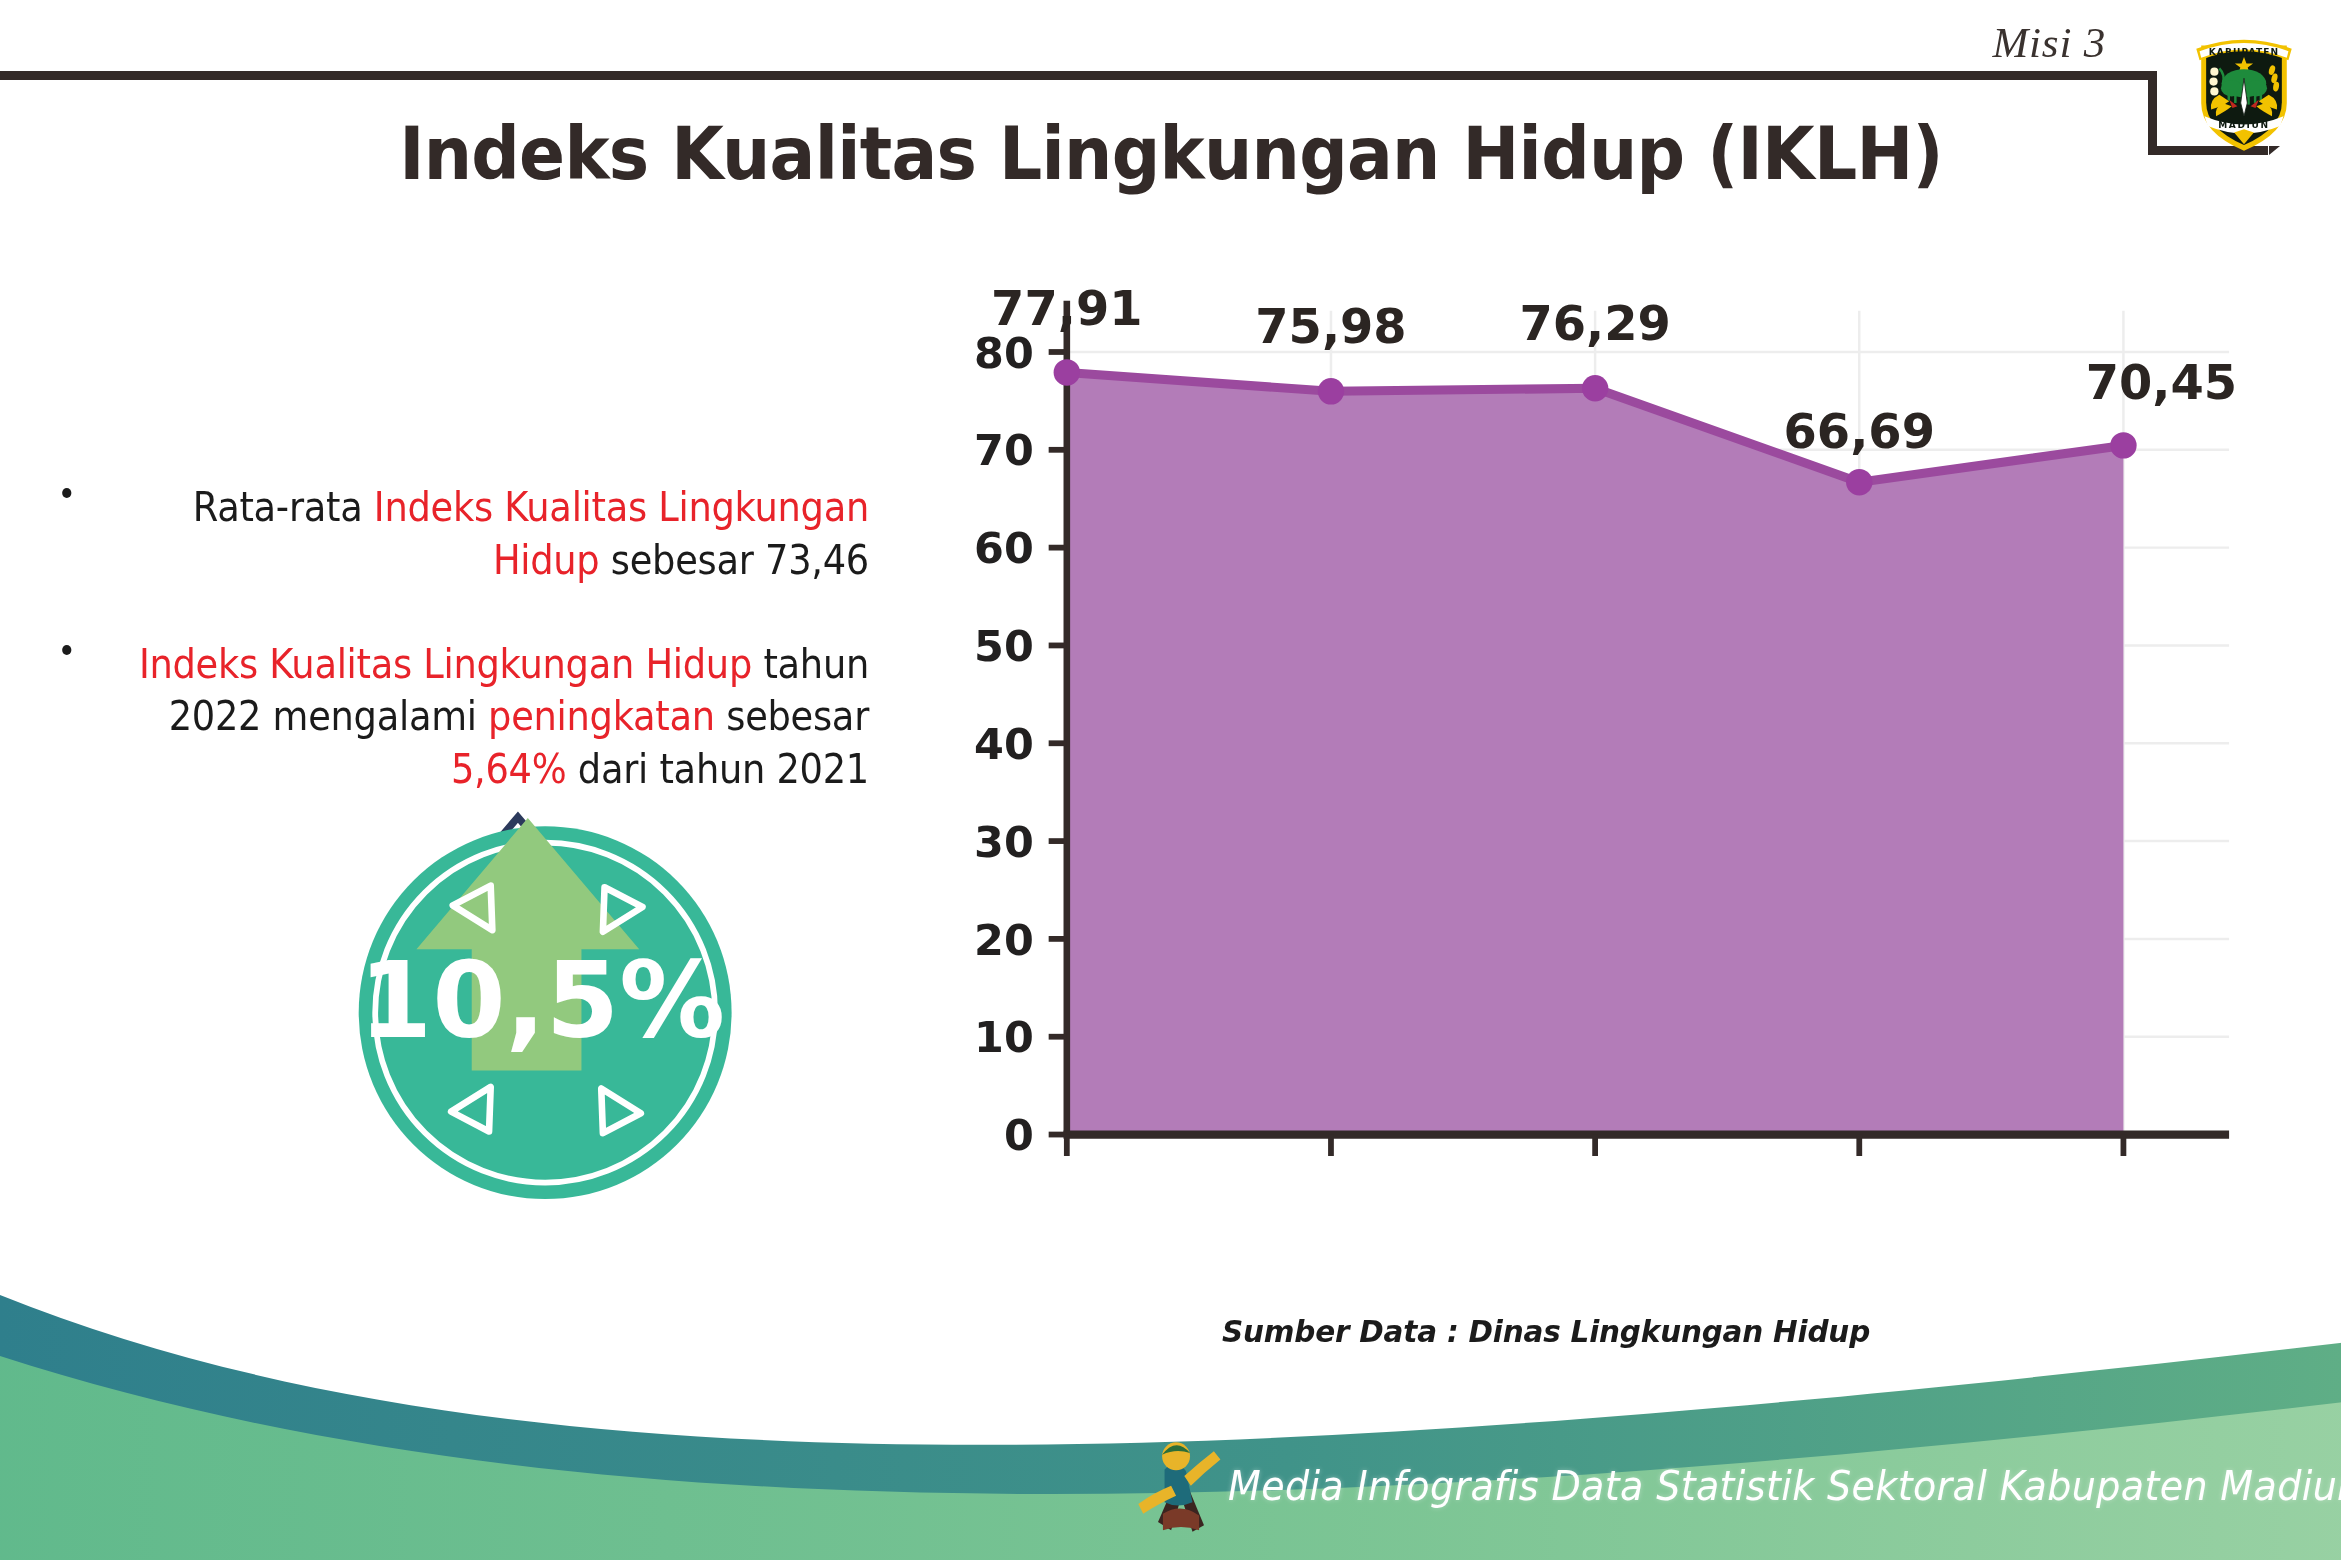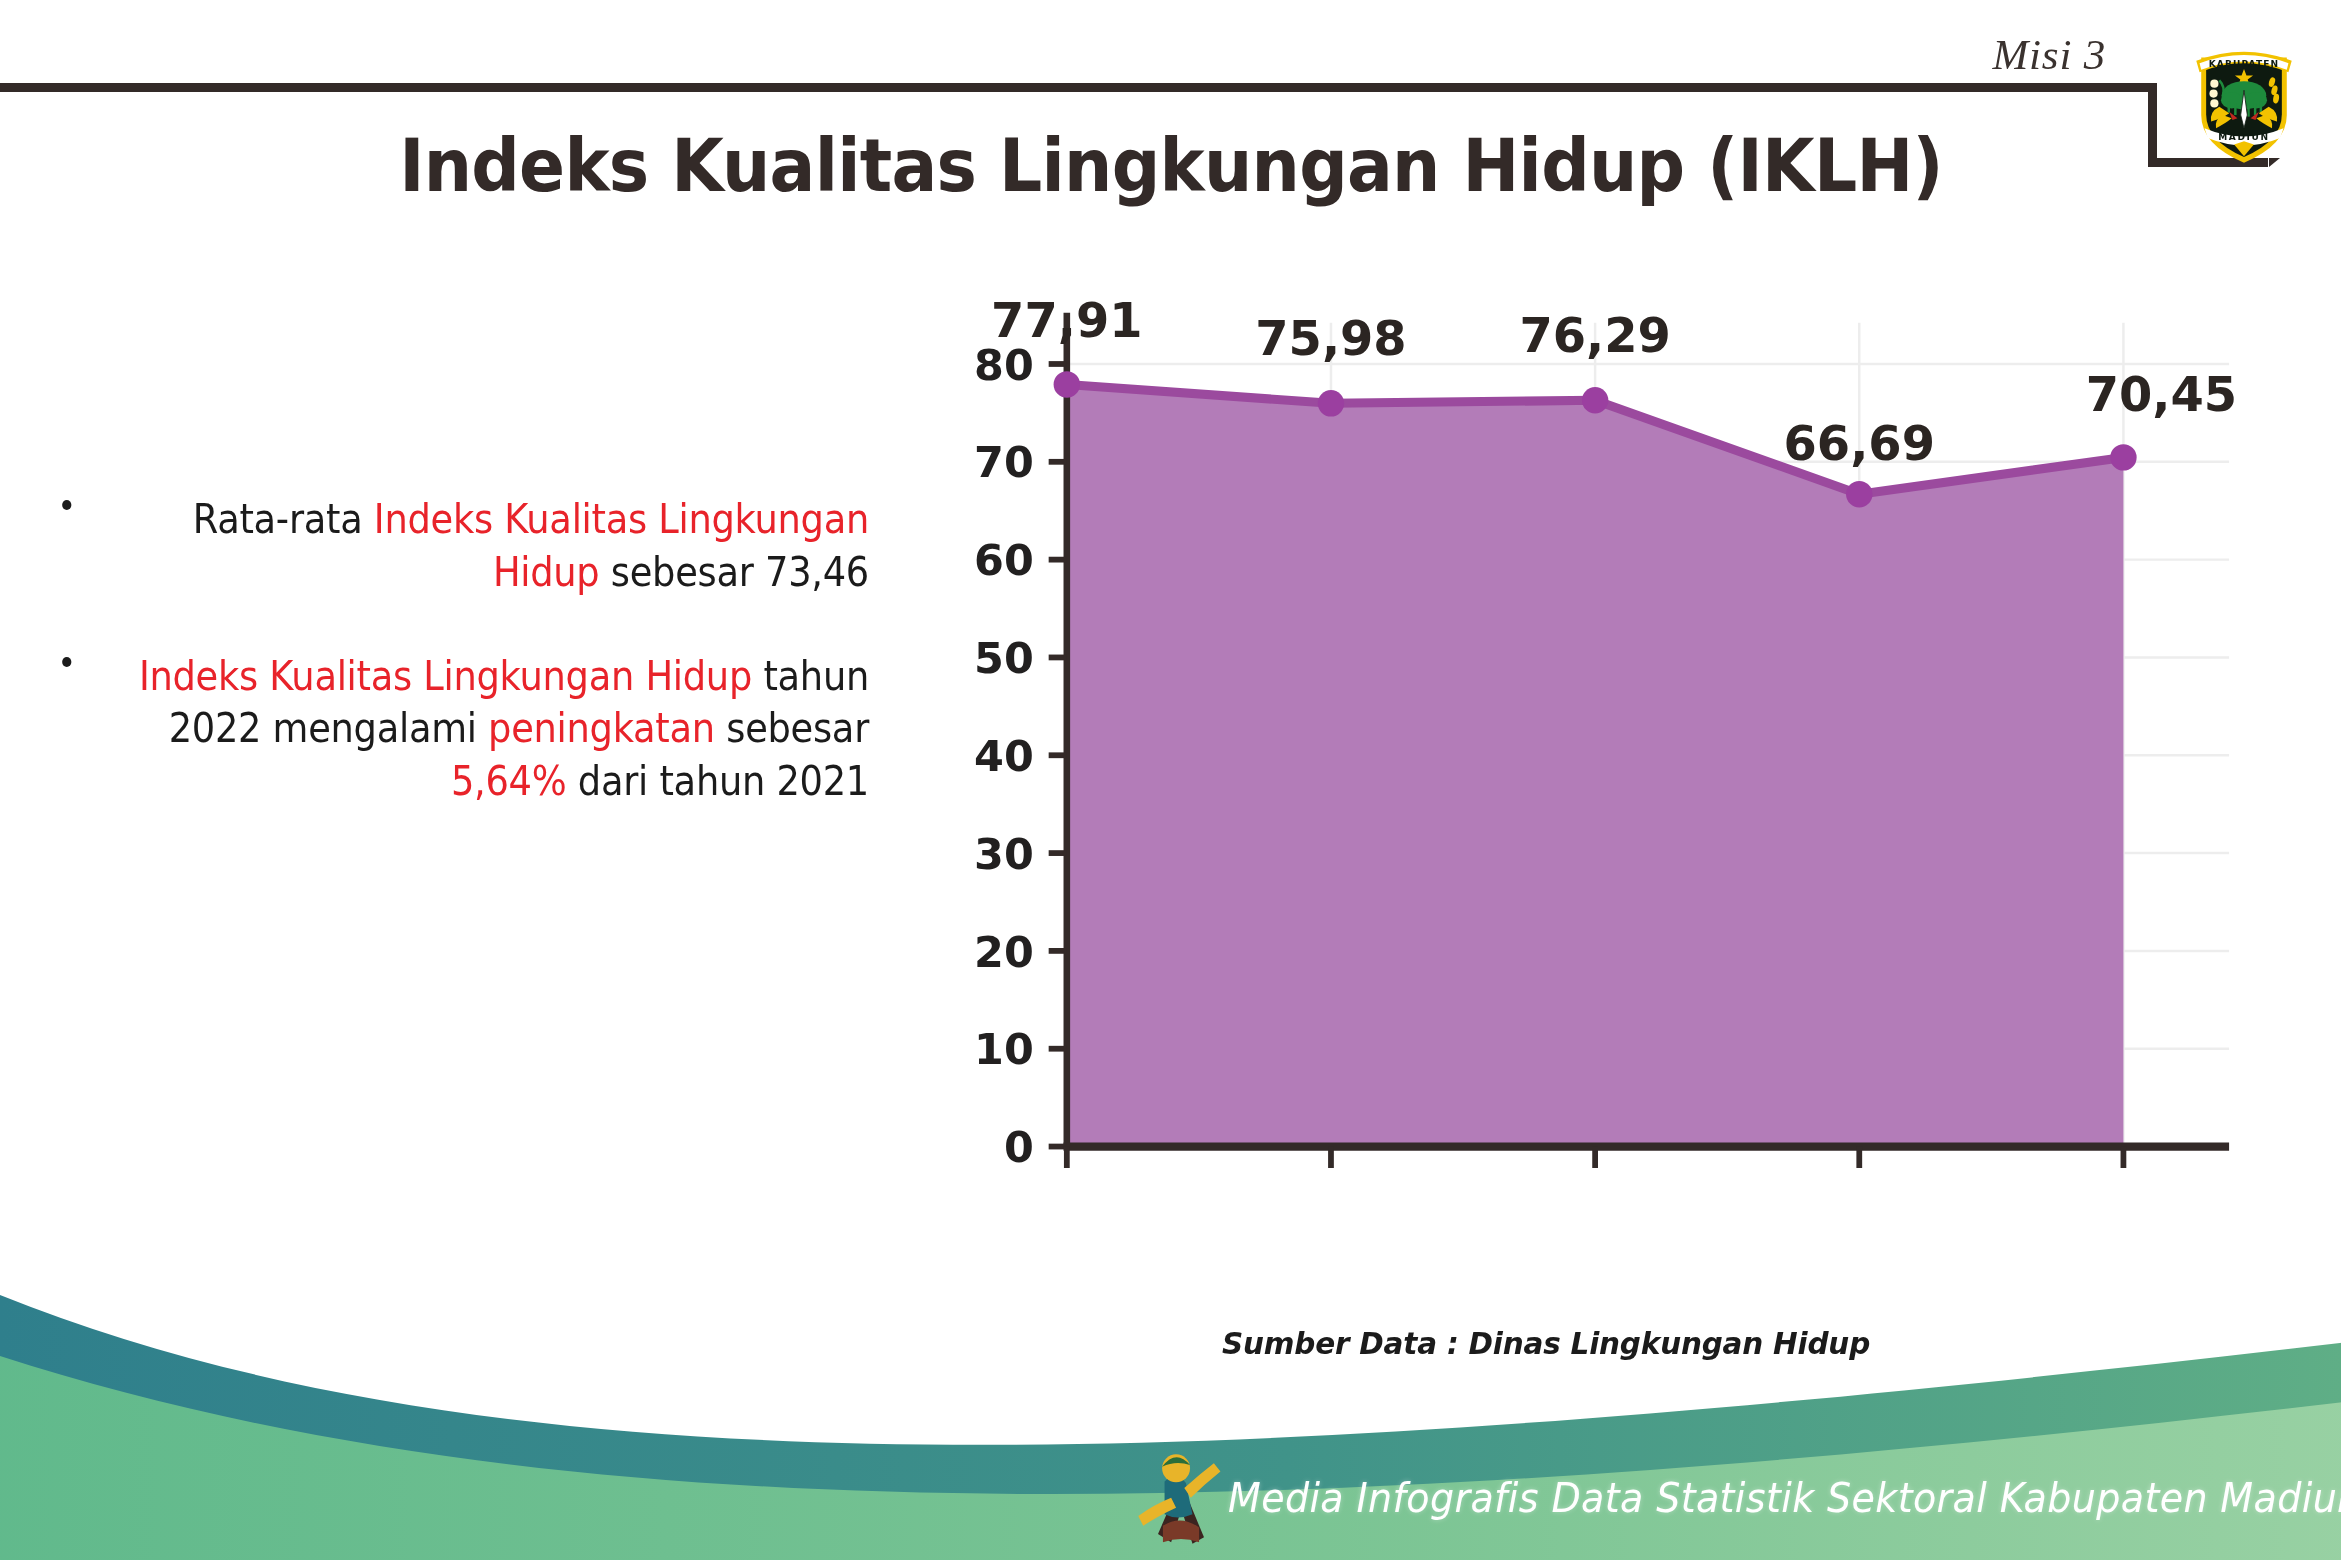--- a/index.html
+++ b/index.html
@@ -3,21 +3,21 @@
 <meta charset="utf-8">
 <style>
   html,body{margin:0;padding:0;}
   body{
     width:2342px;height:1561px;
     background:#ffffff;
     font-family:"Liberation Sans",sans-serif;
     overflow:hidden;
     position:relative;
   }
-  .page{position:absolute;inset:0;overflow:hidden;background:#fff;margin-top:12px;}
+  .page{position:absolute;inset:0;overflow:hidden;background:#fff;}
 
   
   .top-rule{
     position:absolute;left:0;top:71px;width:2157px;height:9px;
     background:#332A28;
   }
   .misi-label{
     position:absolute;right:236px;top:18px;
     font-family:"Liberation Serif",serif;
     font-style:italic;font-size:43px;color:#3A322F;
@@ -194,20 +194,41 @@
     <div class="bullet">
       <span class="dot"></span>
       <span class="txt"><span>Rata-rata </span><span class="red">Indeks Kualitas Lingkungan Hidup</span><span> sebesar 73,46</span></span>
     </div>
     <div class="bullet">
       <span class="dot"></span>
       <span class="txt"><span class="red">Indeks Kualitas Lingkungan Hidup</span><span> tahun 2022 mengalami </span><span class="red">peningkatan</span><span> sebesar </span><span class="red">5,64%</span><span> dari tahun 2021</span></span>
     </div>
   </div>
 
+  <div class="badge-wrap">
+    <svg viewBox="0 0 520 552" width="429" height="456">
+
+      <path d="M99 236 L234 77 L369 236 L299 236 L299 383 L166 383 L166 236 Z" fill="none" stroke="#2C3A5C" stroke-width="9" stroke-linejoin="miter" transform="translate(-5,4)"></path>
+
+      <circle cx="262" cy="318" r="226" fill="#38B898"></circle>
+
+      <circle cx="262" cy="318" r="206" fill="none" stroke="#ffffff" stroke-width="7"></circle>
+
+      <path d="M106 241 L241 82 L376 241 L306 241 L306 388 L173 388 L173 241 Z" fill="#92C97E"></path>
+
+      <g fill="none" stroke="#ffffff" stroke-width="8" stroke-linejoin="round">
+        <polygon points="148,438 196,408 194,462"></polygon>
+        <polygon points="378,440 330,410 332,464"></polygon>
+        <polygon points="150,188 198,218 196,164"></polygon>
+        <polygon points="380,190 332,220 334,166"></polygon>
+      </g>
+
+      <text x="258" y="348" font-family="DejaVu Sans, sans-serif" font-size="128" font-weight="bold" fill="#ffffff" text-anchor="middle">10,5%</text>
+    </svg>
+  </div>
 
   <div class="chart">
     <svg id="chart-svg" viewBox="0 0 1620 1060" width="1338" height="875">
         <line x1="112" x2="1520" y1="1034" y2="1034" stroke="#EDEDED" stroke-width="3"></line>
         <line x1="112" x2="1520" y1="915.5" y2="915.5" stroke="#EDEDED" stroke-width="3"></line>
         <line x1="112" x2="1520" y1="797" y2="797" stroke="#EDEDED" stroke-width="3"></line>
         <line x1="112" x2="1520" y1="678.5" y2="678.5" stroke="#EDEDED" stroke-width="3"></line>
         <line x1="112" x2="1520" y1="560" y2="560" stroke="#EDEDED" stroke-width="3"></line>
         <line x1="112" x2="1520" y1="441.5" y2="441.5" stroke="#EDEDED" stroke-width="3"></line>
         <line x1="112" x2="1520" y1="323" y2="323" stroke="#EDEDED" stroke-width="3"></line>

